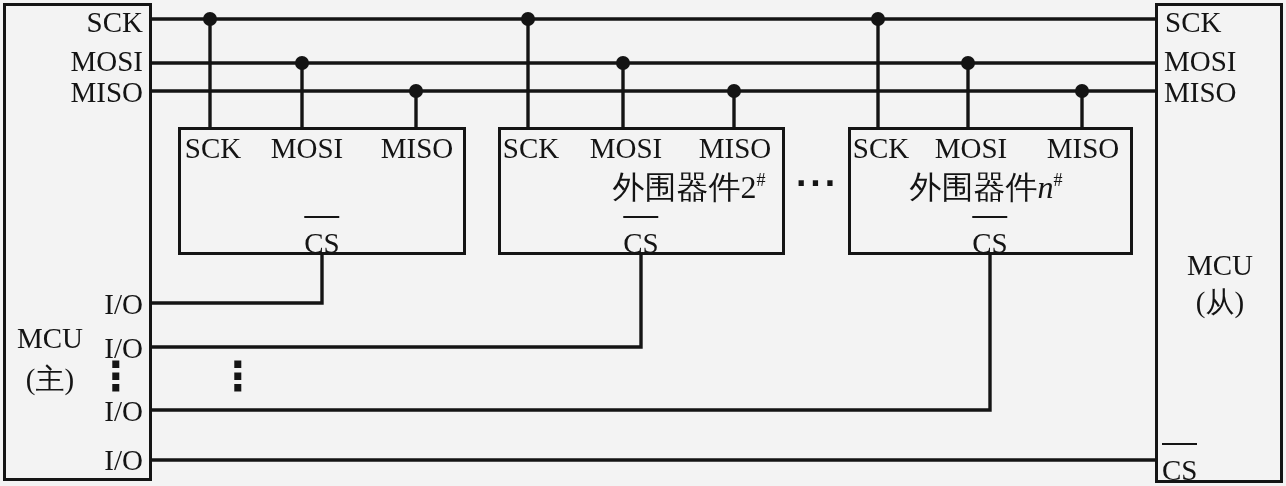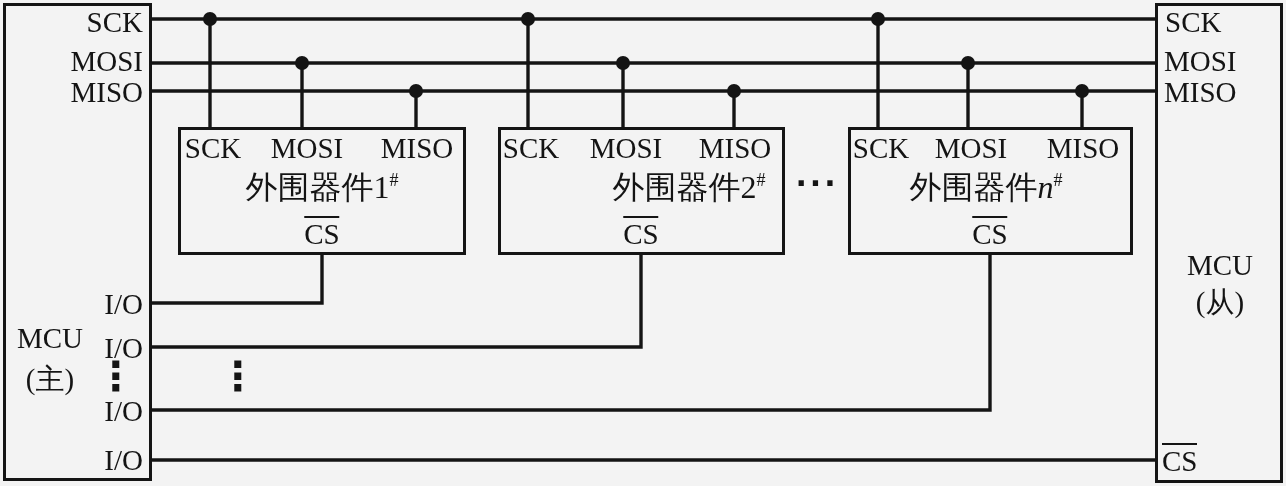--- a/index.html
+++ b/index.html
@@ -30,21 +30,21 @@
     font-family:Liberation Serif, serif;
   }
   .ctr{transform:translateX(-50%);}
   .rt{text-align:right;}
   .periph-name{font-size:32px;}
   .periph-name sup{font-size:18px;vertical-align:super;line-height:0;}
   .idx-italic{font-style:italic;}
   .csbar{
     display:inline-block;
     border-top:2.5px solid #141414;
-    padding-top:1px;
+    padding-top:10px;
   }
   .vdots{
     font-family:"DejaVu Sans",sans-serif;
     font-size:40px;
     font-weight:bold;
     line-height:0.9;
   }
   .hdots{
     font-family:"DejaVu Sans",sans-serif;
     font-size:30px;
@@ -105,21 +105,20 @@
   <div class="lbl rt" style="left:38px;top:445px;width:105px;">I/O</div>
   <div class="lbl ctr" style="left:50px;top:323px;">MCU</div>
   <div class="lbl ctr" style="left:50px;top:364px;">(主)</div>
 
   <div class="lbl ctr vdots" style="left:238px;top:358px;">⋮</div>
 
   <div class="box" style="left:178px;top:127px;width:288px;height:128px;"></div>
   <div class="lbl ctr" style="left:213px;top:133px;">SCK</div>
   <div class="lbl ctr" style="left:307px;top:133px;">MOSI</div>
   <div class="lbl ctr" style="left:417px;top:133px;">MISO</div>
-  <div class="lbl ctr periph-name" style="left:322px;top:171px;"><span>外围器件</span><span>1</span><sup>#</sup></div>
   <div class="lbl ctr" style="left:322px;top:216px;"><span class="csbar">CS</span></div>
 
   <div class="box" style="left:498px;top:127px;width:287px;height:128px;"></div>
   <div class="lbl ctr" style="left:531px;top:133px;">SCK</div>
   <div class="lbl ctr" style="left:626px;top:133px;">MOSI</div>
   <div class="lbl ctr" style="left:735px;top:133px;">MISO</div>
   <div class="lbl ctr periph-name" style="left:641px;top:171px;margin-left:48px;"><span>外围器件</span><span>2</span><sup>#</sup></div>
   <div class="lbl ctr" style="left:641px;top:216px;"><span class="csbar">CS</span></div>
 
   <div class="lbl ctr hdots" style="left:817px;top:168px;">···</div>

